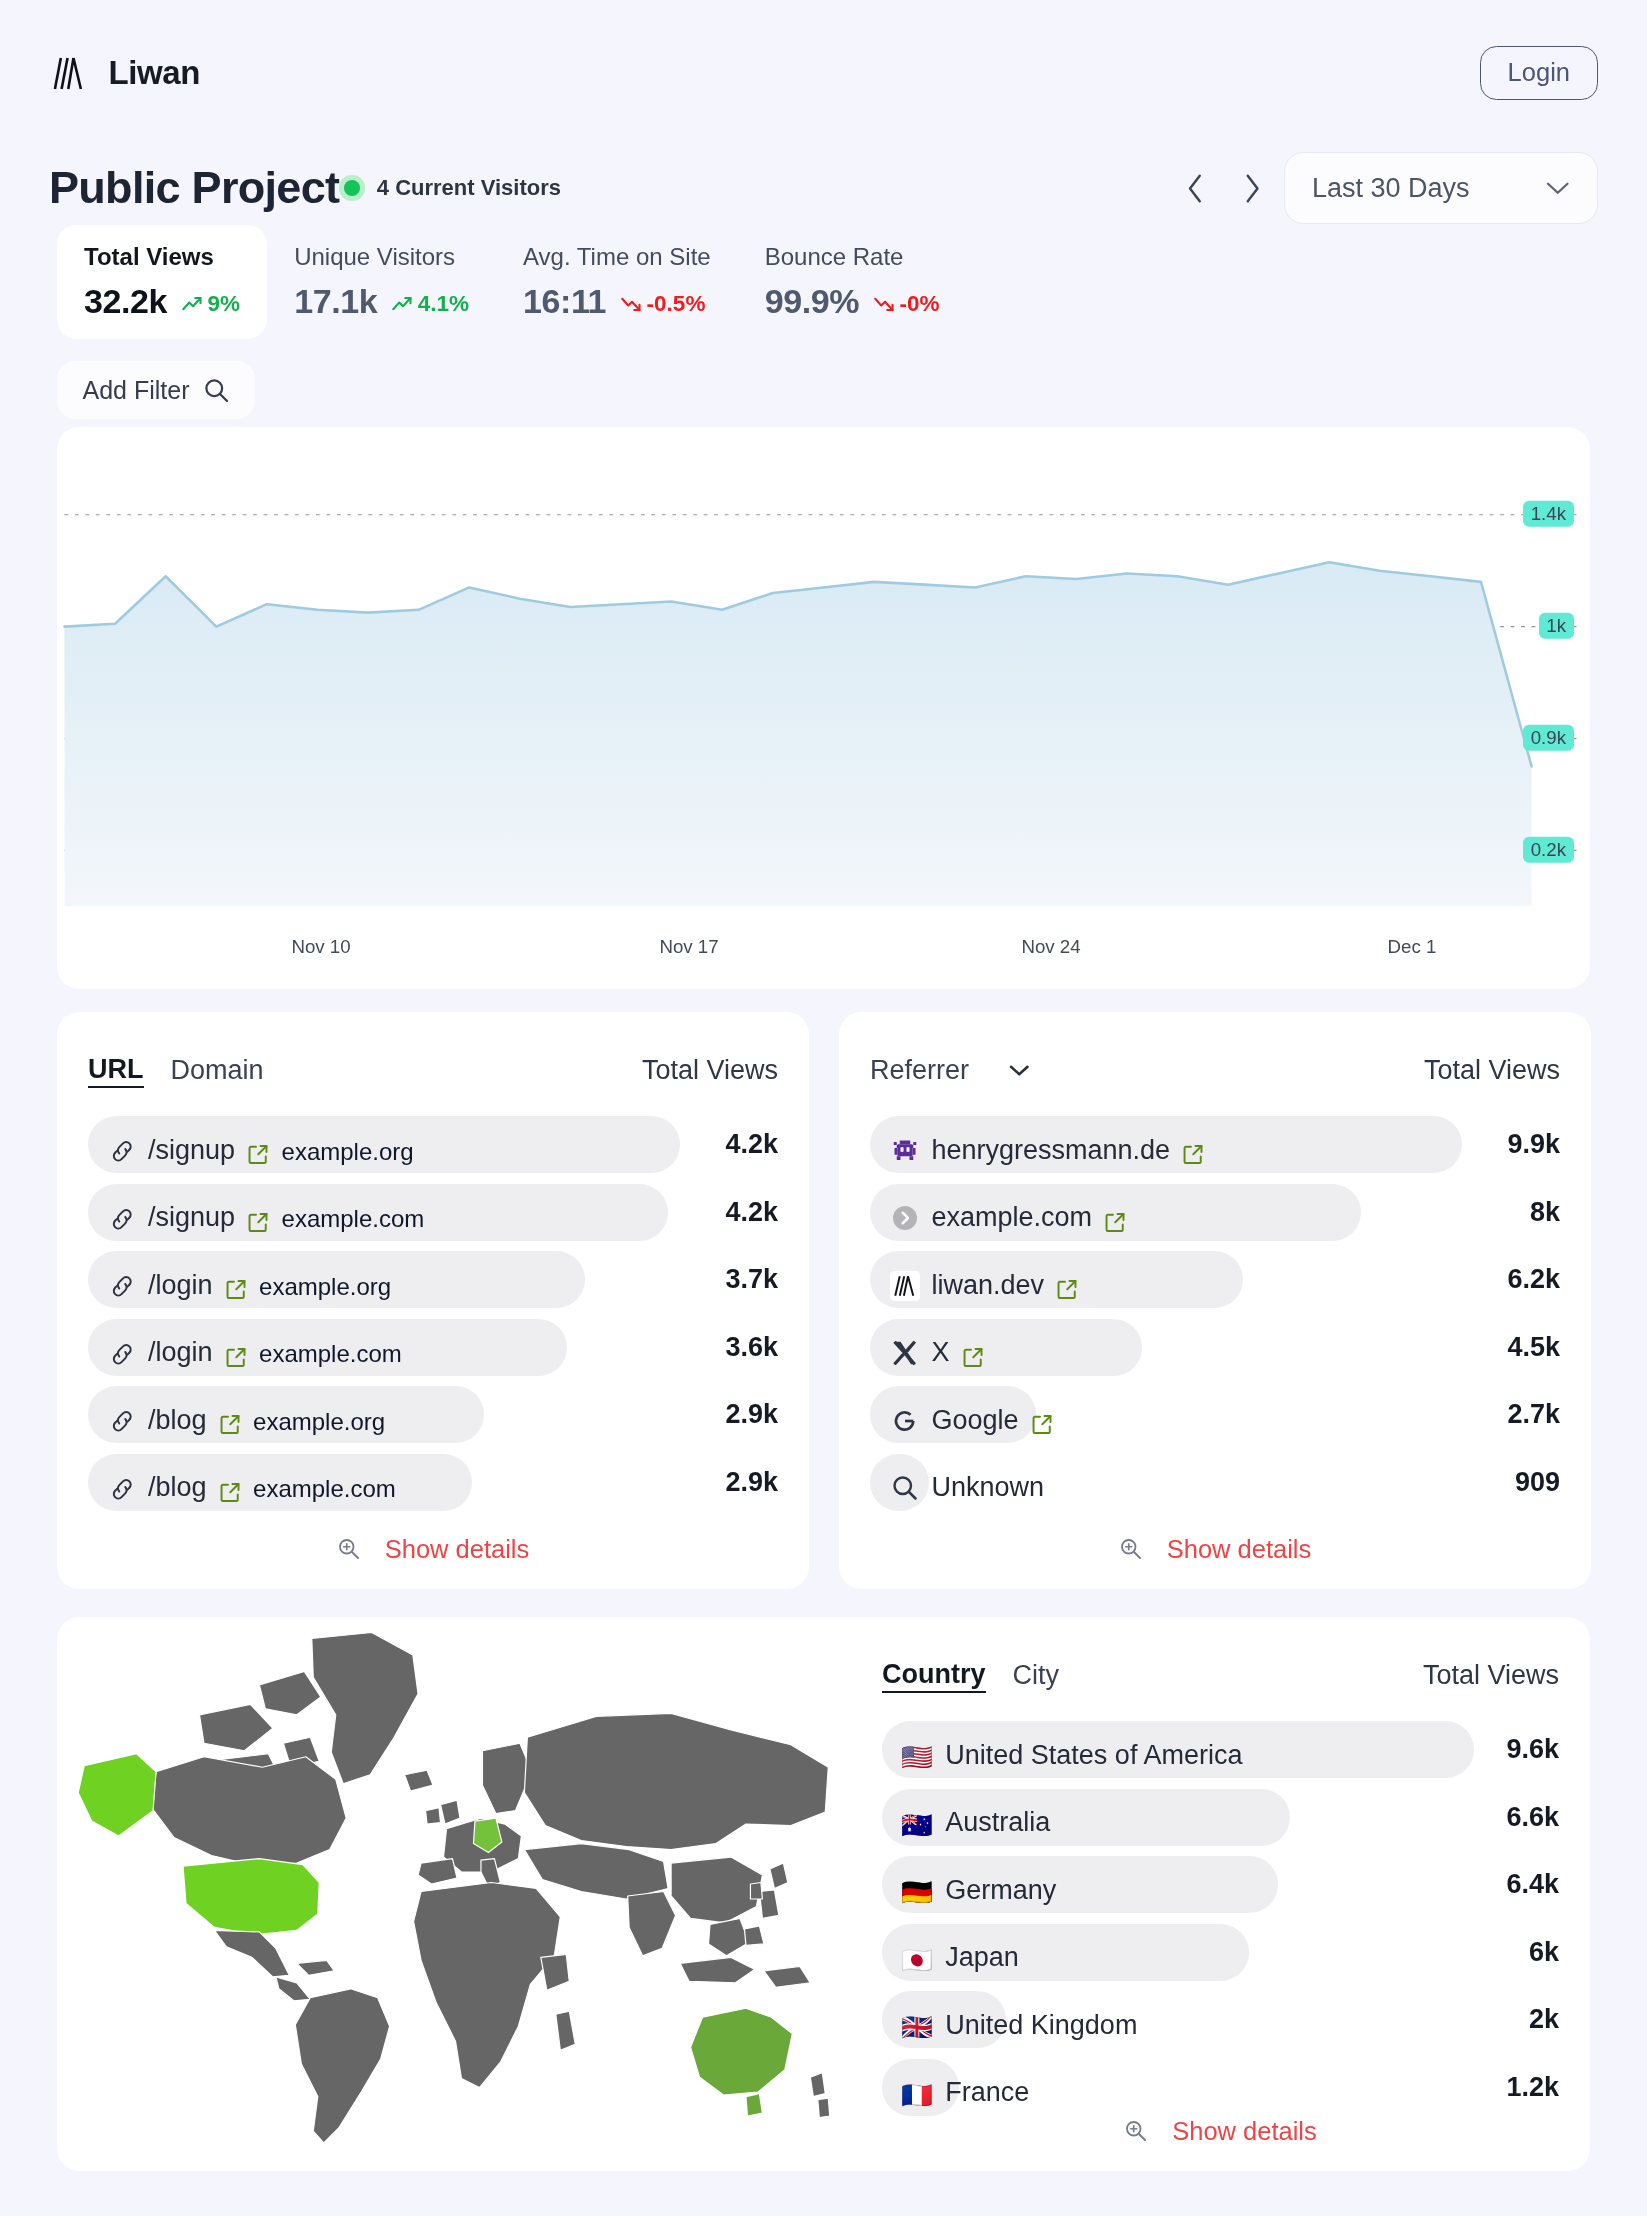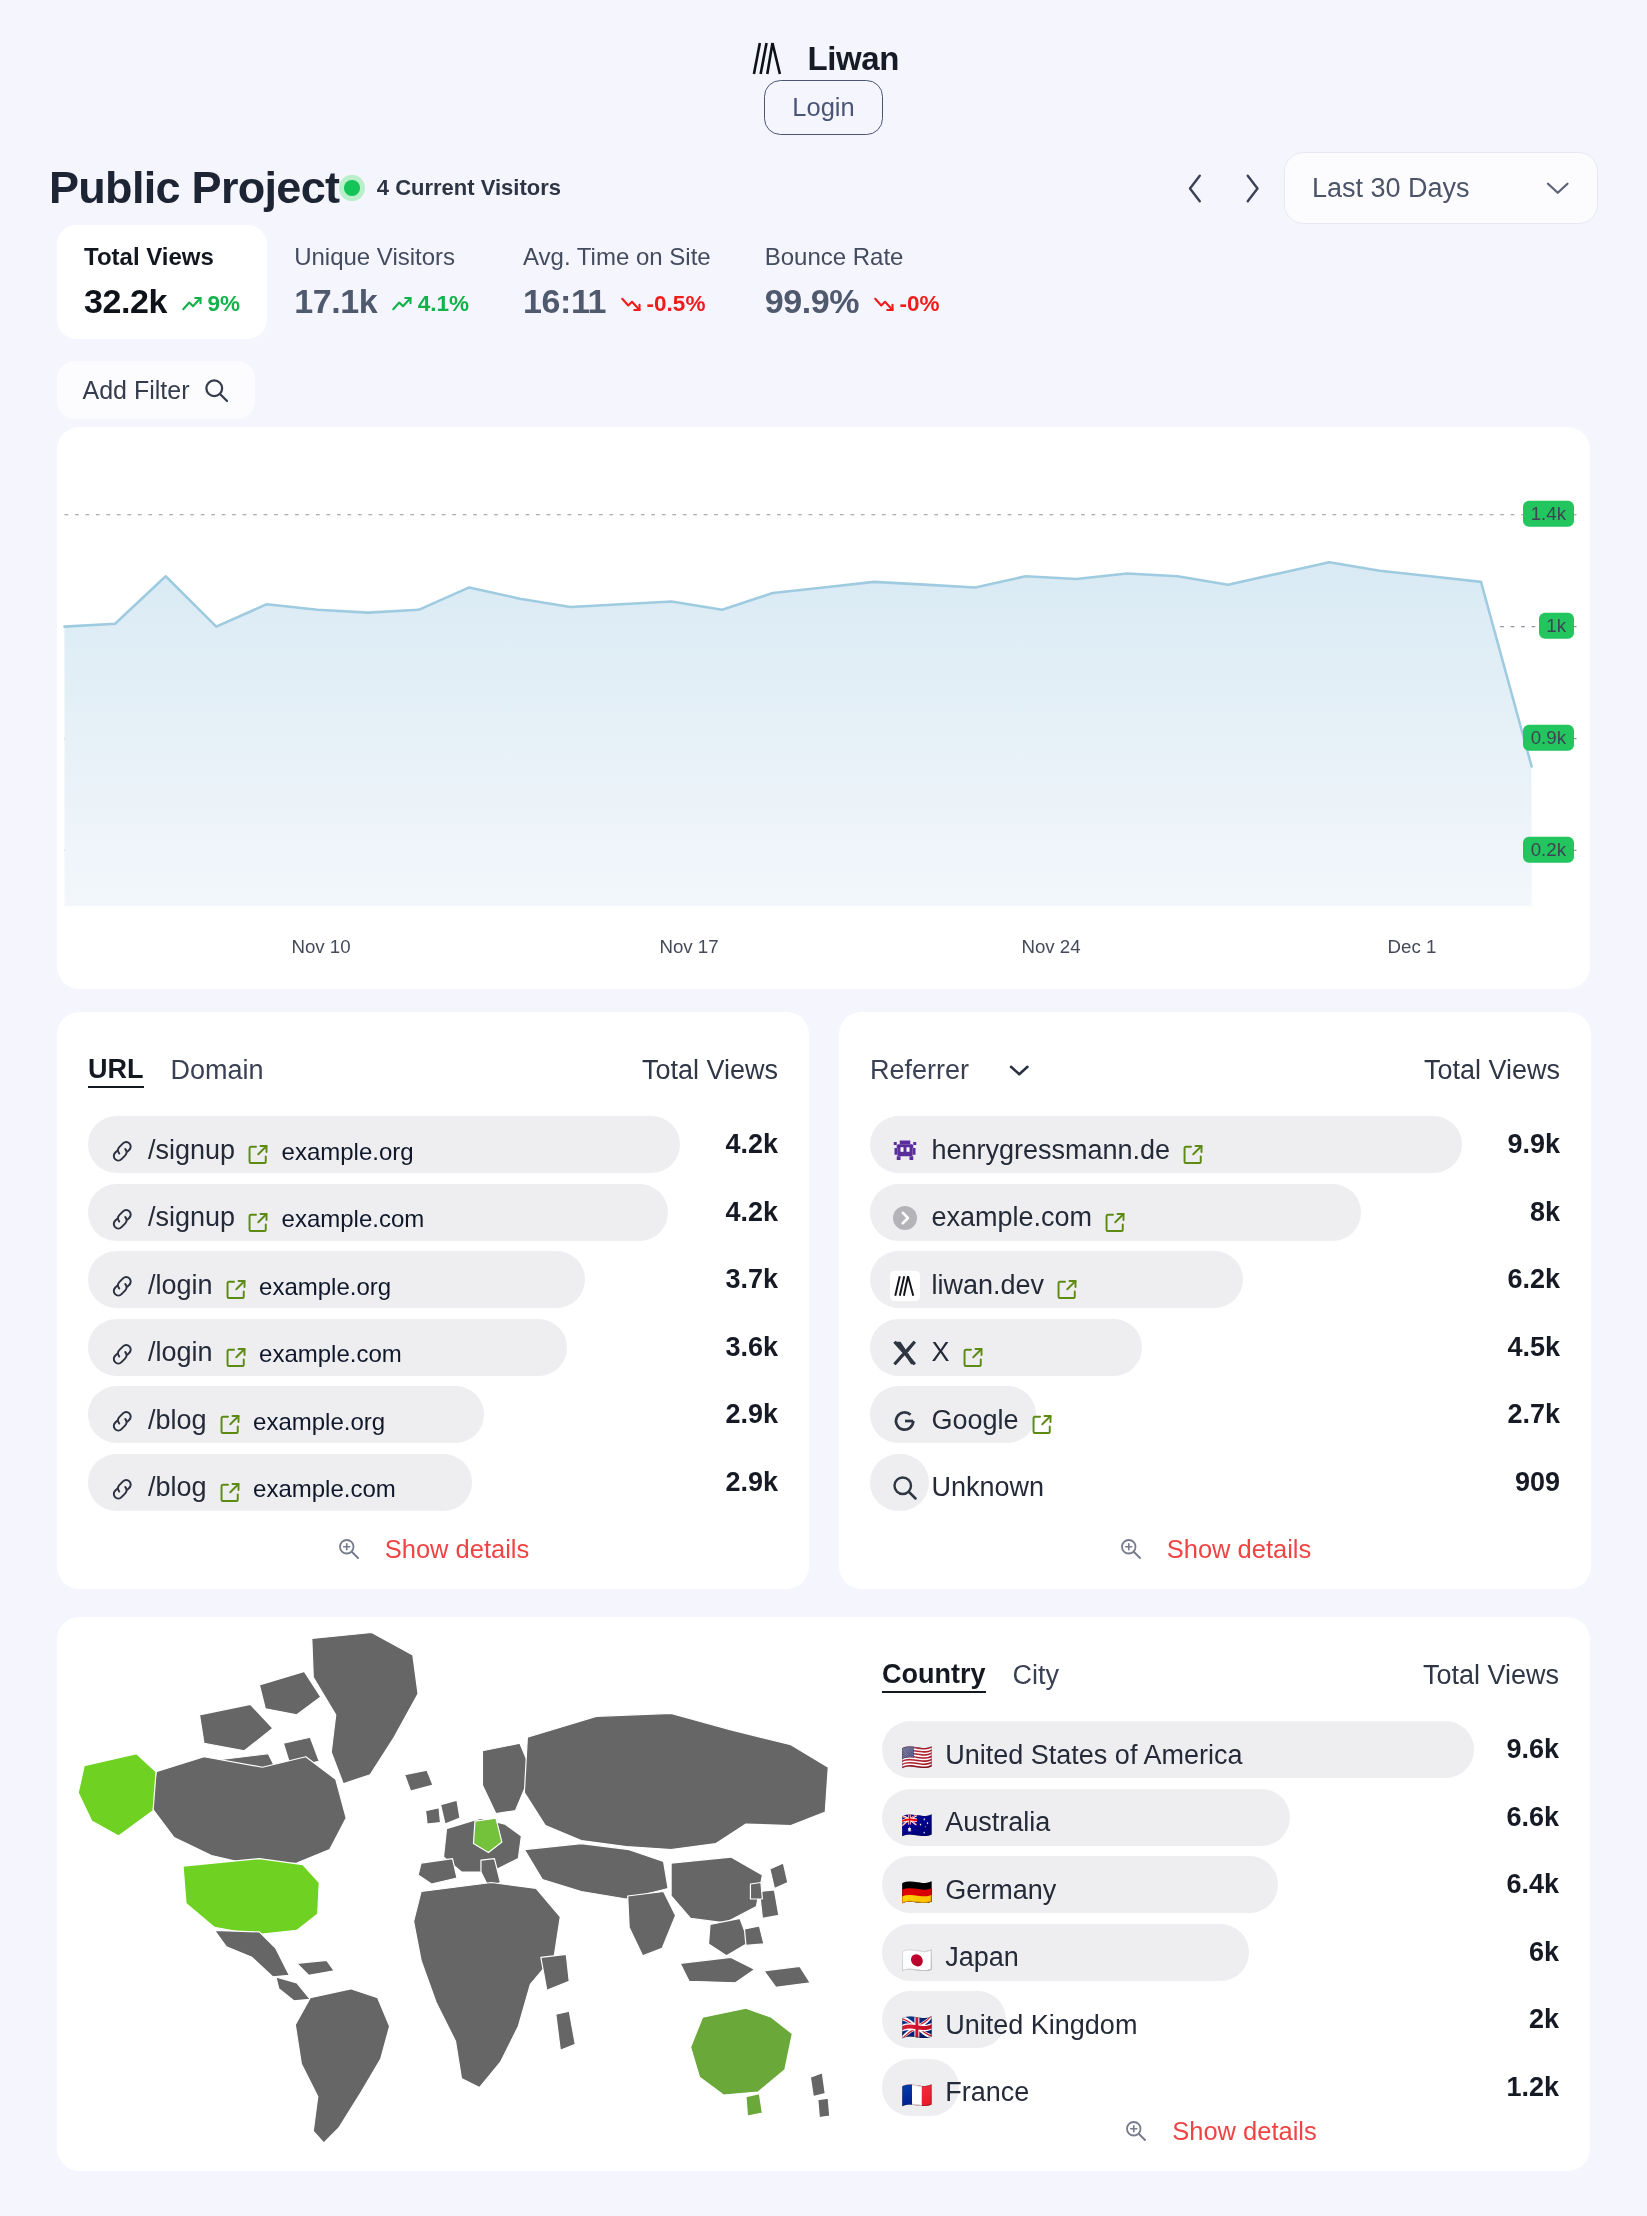--- a/index.html
+++ b/index.html
@@ -8,21 +8,21 @@
     background: #f5f5fd;
     font-family: "Liberation Sans", sans-serif;
     color: #1f2937;
     overflow: hidden;
   }
   .page { width: 1647px; height: 2216px; position: relative; }
 
   
   .topbar {
     position: absolute; top: 37px; left: 49px; right: 49px; height: 72px;
-    display: flex; align-items: center; justify-content: space-between; flex-direction: column;
+    display: flex; align-items: center; justify-content: space-between;
   }
   .brand { display: flex; align-items: center; gap: 16.5px; }
   .brand-mark { width: 43px; height: 43px; display: block; }
   .brand-name { font-size: 33px; font-weight: 700; letter-spacing: -0.4px; color: #161b26; }
   .login-btn {
     border: 1.9px solid #4b5675; border-radius: 16.5px;
     padding: 13.5px 27px; font-size: 25.5px; color: #4b5675;
     background: transparent; cursor: pointer; line-height: 1;
   }
 
@@ -77,21 +77,21 @@
     font-size: 25px; color: #343c4d; cursor: pointer;
   }
 
   
   .card { position: absolute; background: #ffffff; border-radius: 22.5px; }
 
   .chart-card { top: 427px; left: 57px; width: 1533px; height: 562px; }
   .chart-inner { position: absolute; inset: 0; }
   .ylabel {
     position: absolute; right: 16.5px; transform: translateY(-50%);
-    font-size: 18.7px; color: #3d4454; background: #22c55e;
+    font-size: 18.7px; color: #3d4454; background: #5eead4;
     padding: 2.2px 7.5px; border-radius: 6px;
   }
   .xlabel {
     position: absolute; bottom: 31px; transform: translateX(-50%);
     font-size: 18.7px; color: #434a5a;
   }
 
   
   .list-card { height: 577px; padding: 34px 31px 0 31px; }
   .url-card { top: 1012px; left: 57px; width: 752px; }

